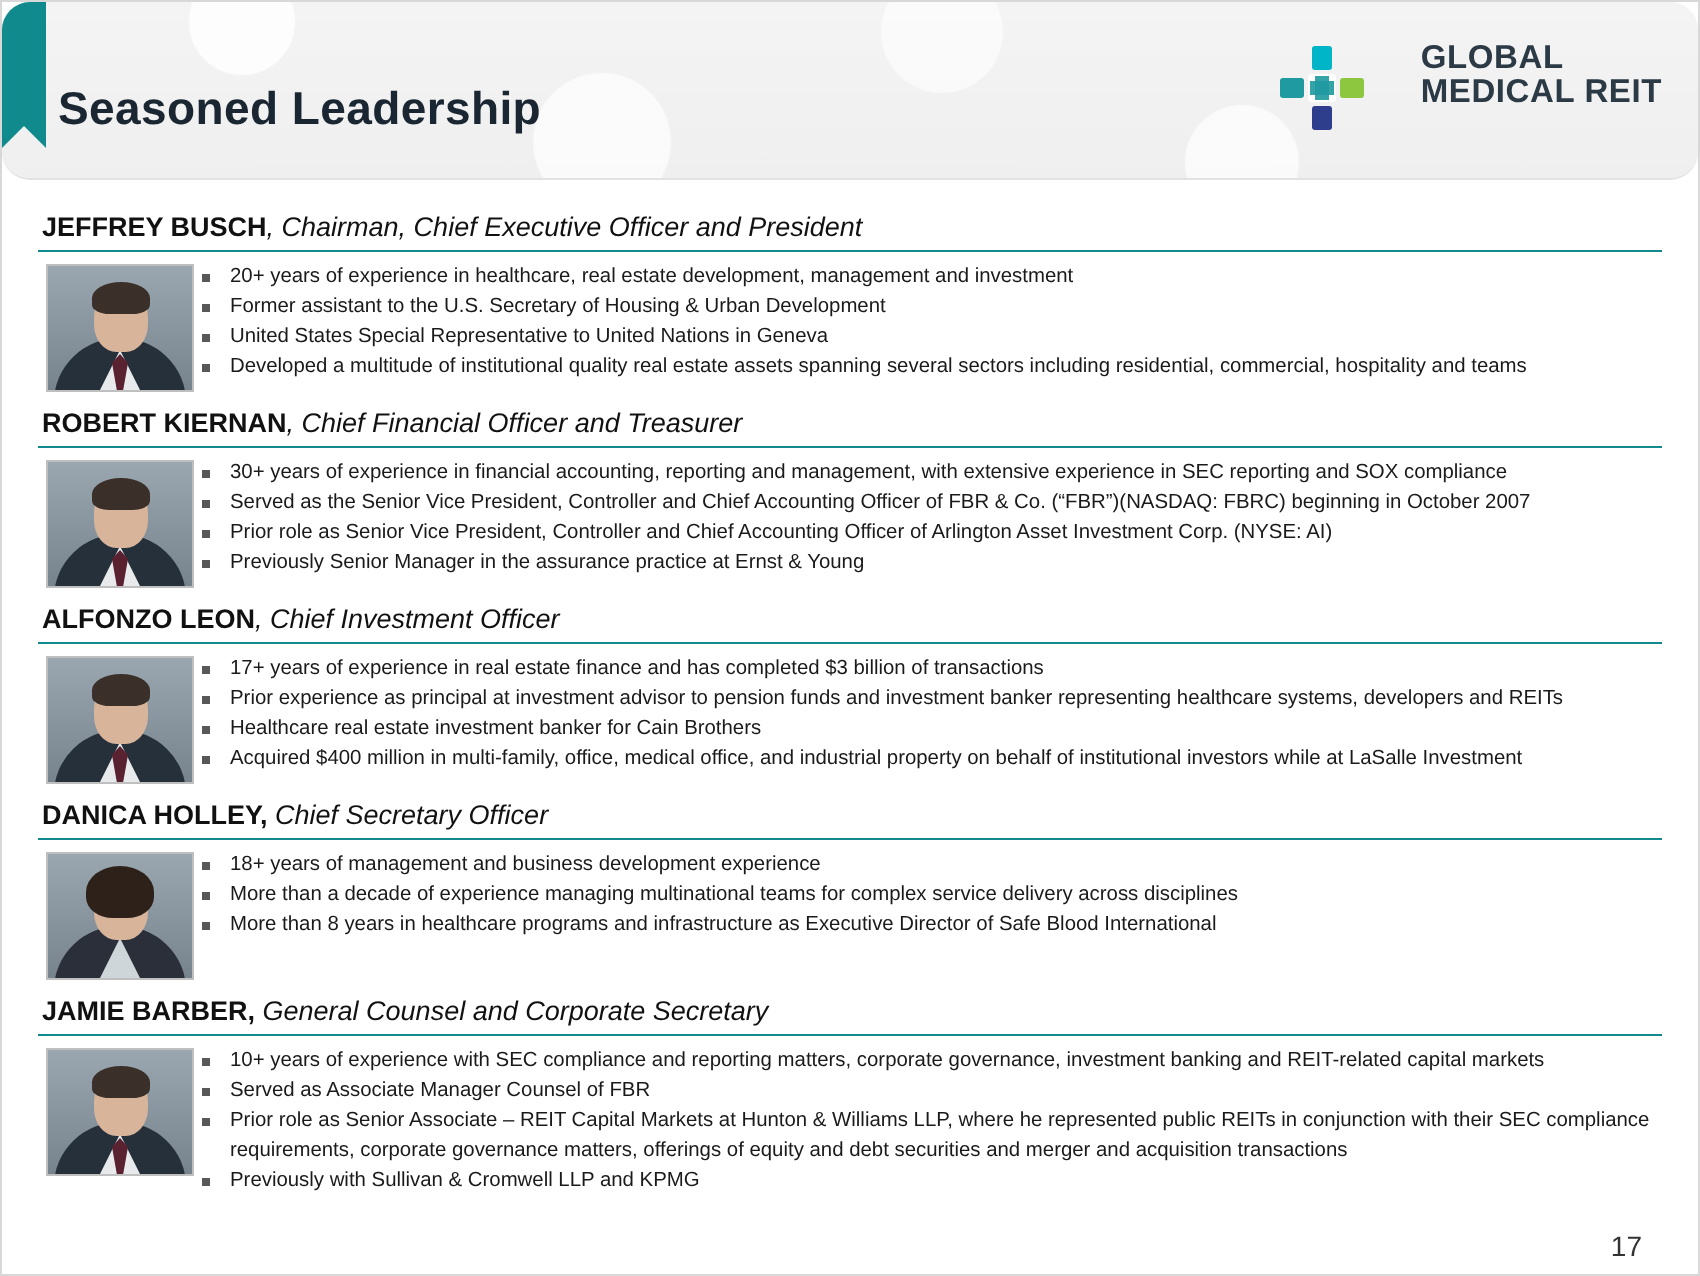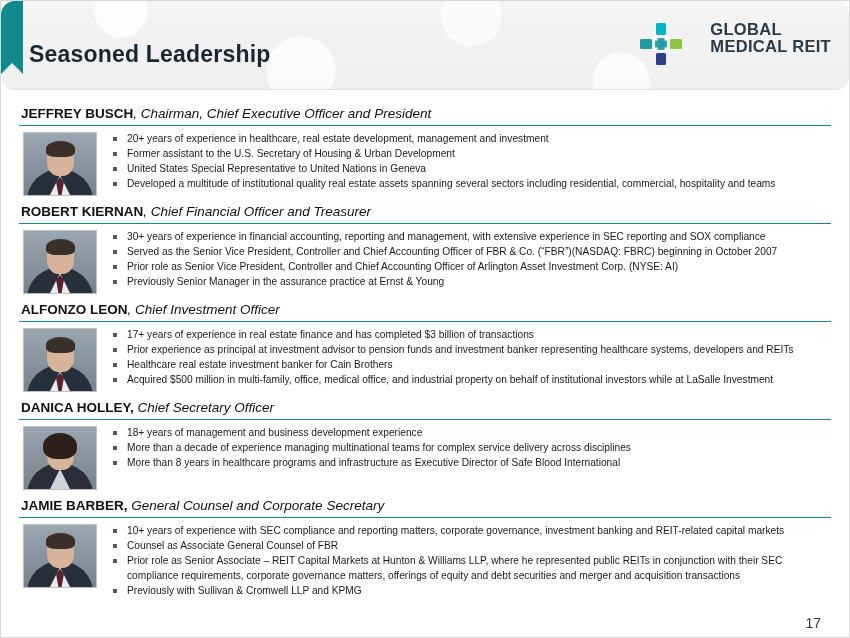--- a/index.html
+++ b/index.html
@@ -115,21 +115,21 @@
     font-weight: normal;
   }
   .rule {
     height: 1px;
     background: #108a8c;
     margin-bottom: 6px;
   }
   .person-body {
     display: flex;
     align-items: flex-start;
-    gap: 14px;
+    gap: 2px;
     padding-left: 4px;
   }
   .photo {
     width: 72px;
     height: 62px;
     flex: 0 0 72px;
     border: 1px solid #bfbfbf;
     position: relative;
     overflow: hidden;
     background: #8e9aa3;
@@ -319,21 +319,21 @@
             <div class="shoulders"></div>
             <div class="shirt"></div>
             <div class="tie"></div>
             <div class="head"></div>
             <div class="hair"></div>
         </div>
         <ul class="bullets">
           <li>17+ years of experience in real estate finance and has completed $3 billion of transactions</li>
           <li>Prior experience as principal at investment advisor to pension funds and investment banker representing healthcare systems, developers and REITs</li>
           <li>Healthcare real estate investment banker for Cain Brothers</li>
-          <li>Acquired $500 million in multi-family, office, medical office, and industrial property on behalf of institutional investors while at LaSalle Investment</li>
+          <li>Acquired $400 million in multi-family, office, medical office, and industrial property on behalf of institutional investors while at LaSalle Investment</li>
         </ul>
       </div>
     </div>
 
     <div class="person">
       <div class="person-name">
         <span class="nm">DANICA HOLLEY,</span><span class="role"> Chief Secretary Officer</span>
       </div>
       <div class="rule"></div>
       <div class="person-body">
@@ -361,21 +361,21 @@
         <div class="photo">
           <div class="bg"></div>
             <div class="shoulders"></div>
             <div class="shirt"></div>
             <div class="tie"></div>
             <div class="head"></div>
             <div class="hair"></div>
         </div>
         <ul class="bullets">
           <li>10+ years of experience with SEC compliance and reporting matters, corporate governance, investment banking and REIT-related capital markets</li>
-          <li>Counsel as Associate General Counsel of FBR</li>
+          <li>Served as Associate Manager Counsel of FBR</li>
           <li>Prior role as Senior Associate – REIT Capital Markets at Hunton &amp; Williams LLP, where he represented public REITs in conjunction with their SEC compliance requirements, corporate governance matters, offerings of equity and debt securities and merger and acquisition transactions</li>
           <li>Previously with Sullivan &amp; Cromwell LLP and KPMG</li>
         </ul>
       </div>
     </div>
 
   </div>
 
   <div class="page-number">17</div>
 </div>

